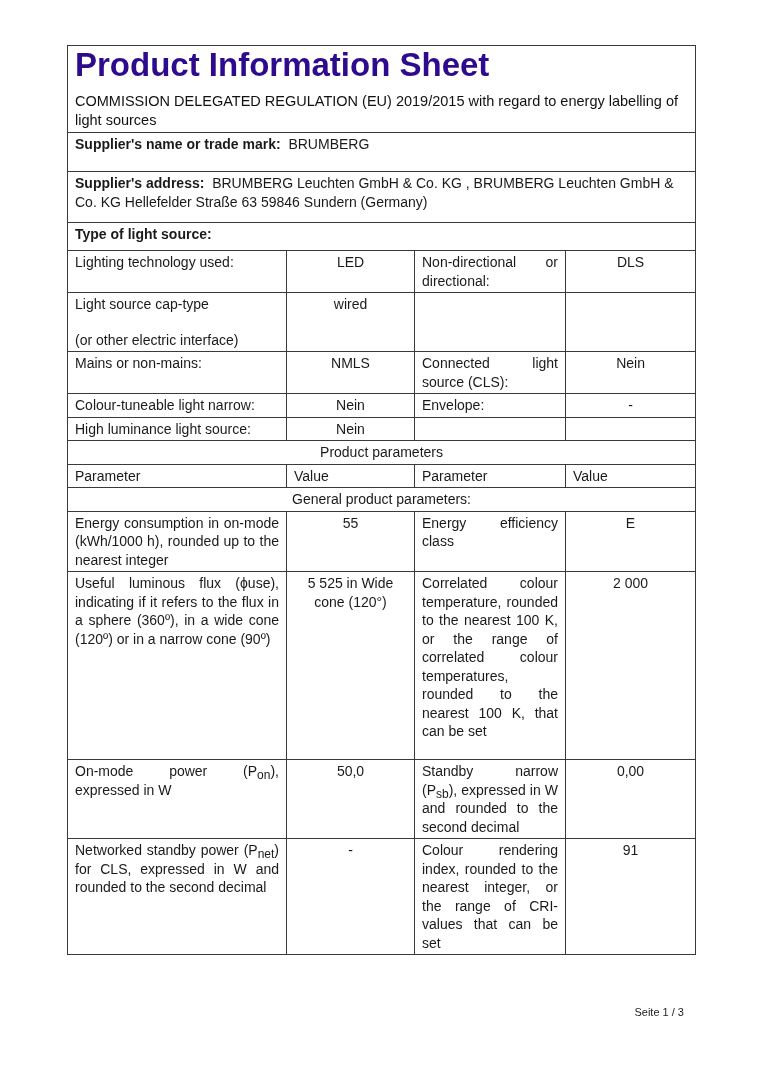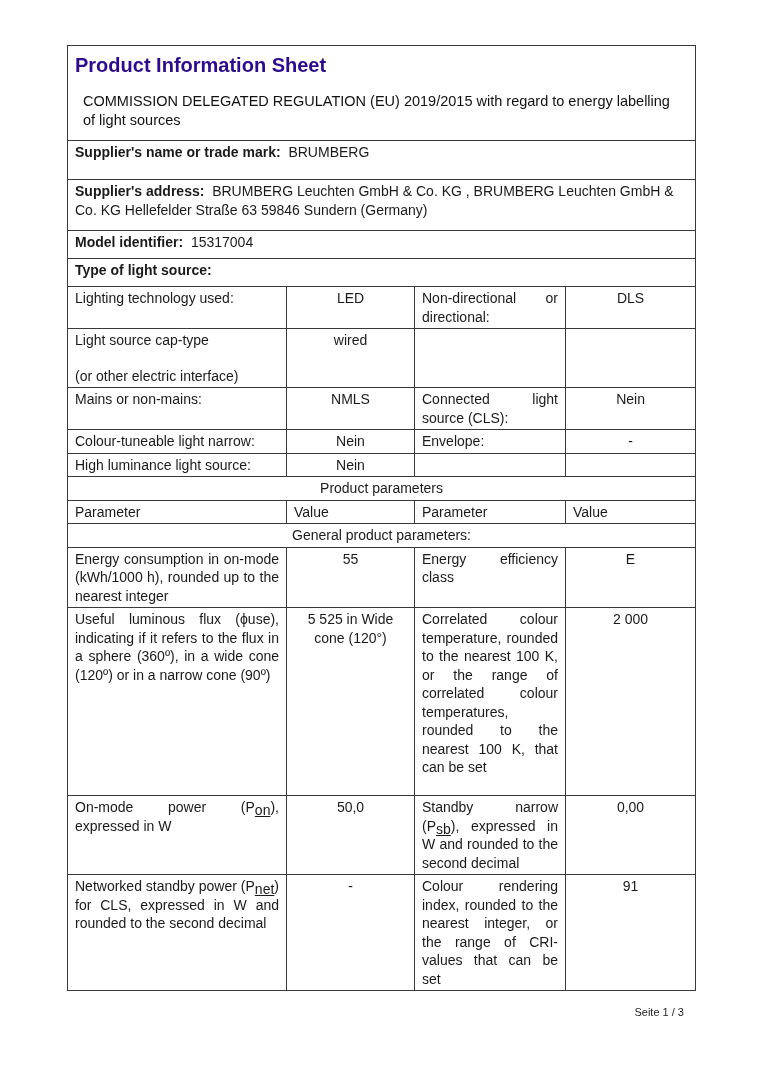--- a/index.html
+++ b/index.html
@@ -29,48 +29,47 @@
   table.doc td {
     border: 1.5px solid #3a3a3a;
     vertical-align: top;
     padding: 2px 7px;
     font-size: 14px;
     line-height: 18.5px;
     overflow: hidden;
   }
   td.head-cell { padding: 5px 9px 6px 9px; }
   .doc-title {
-    font-size: 20px;
+    font-size: 33px;
     line-height: 34px;
     font-weight: bold;
     color: #2e0b8d;
     margin: 0 0 10px 0;
     letter-spacing: 0px;
   }
   .doc-subtitle {
-    margin: 8px;
+    margin: 0;
     font-size: 14.5px;
     line-height: 19px;
     color: #111111;
   }
   .b { font-weight: bold; }
   .c { text-align: center; }
   .j { text-align: justify; }
   .section-cell {
     text-align: center;
     font-weight: normal;
     padding-top: 1px;
     padding-bottom: 1px;
   }
   .pline + .pline { margin-top: 17px; }
   sub {
-    font-size: 14px;
+    font-size: 12px;
     line-height: 0;
     vertical-align: -3px;
-    text-decoration: underline;
   }
   .footer {
     position: absolute;
     top: 1006px;
     right: 80px;
     font-size: 11px;
     line-height: 13px;
     color: #222222;
   }
 </style>
@@ -101,26 +100,20 @@
       </td>
     </tr>
 
     <tr style="height:51px">
       <td colspan="4">
         <span class="b">Supplier's address:</span>&nbsp;
         <span>BRUMBERG Leuchten GmbH &amp; Co. KG , BRUMBERG Leuchten GmbH &amp; Co. KG Hellefelder Straße 63 59846 Sundern (Germany)</span>
       </td>
     </tr>
 
-    <tr style="height:28px">
-      <td colspan="4">
-        <span class="b">Model identifier:</span>&nbsp;
-        <span>15317004</span>
-      </td>
-    </tr>
 
     <tr style="height:28px">
       <td colspan="4">
         <span class="b">Type of light source:</span>
       </td>
     </tr>
 
     <tr style="height:40px">
       <td class="j">Lighting technology used:</td>
       <td class="c">LED</td>

